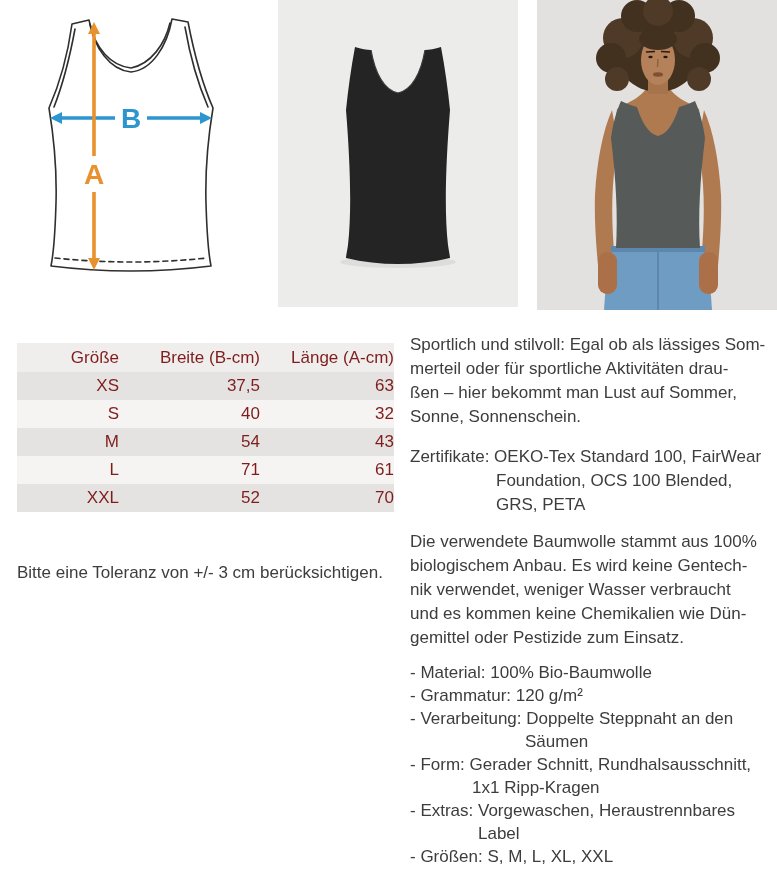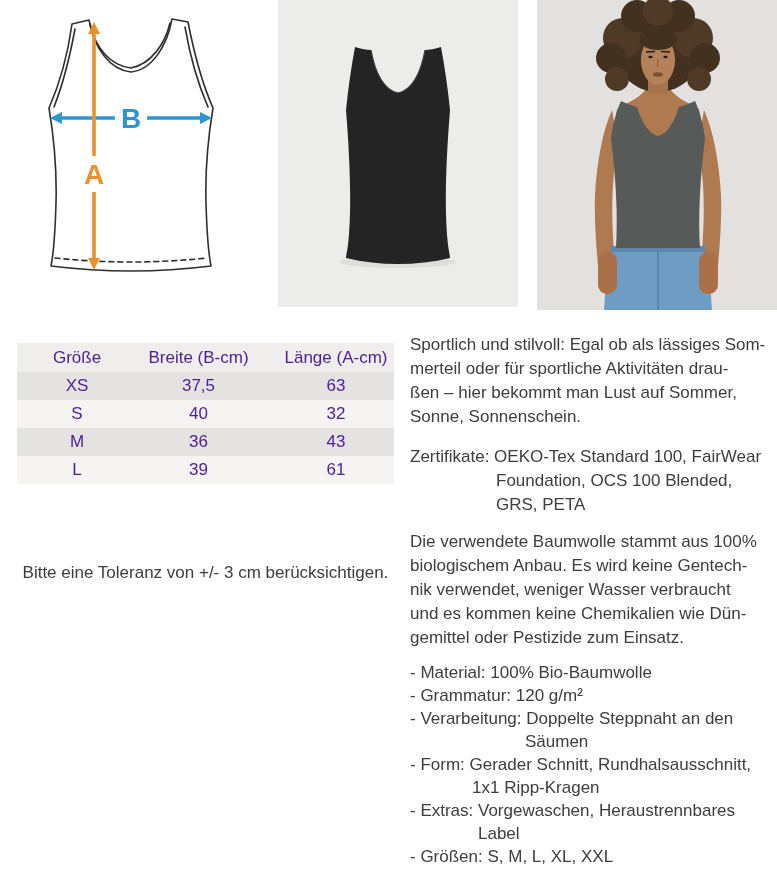--- a/index.html
+++ b/index.html
@@ -9,27 +9,27 @@
   
   .panel{position:absolute;top:0;}
   #diagram-panel{left:28px;top:8px;width:218px;height:292px;}
   #flat-panel{left:278px;top:0;width:240px;height:307px;}
   #model-panel{left:537px;top:0;width:240px;height:310px;}
   .panel svg{display:block;width:100%;height:100%;}
 
   
   #size-table-wrap{position:absolute;left:17px;top:343px;width:377px;}
   table{border-collapse:collapse;width:377px;table-layout:fixed;}
-  th,td{font-size:17px;font-weight:400;text-align:center;padding:0 0 0 18px;color:#4c1d95;}
+  th,td{font-size:17px;font-weight:400;text-align:right;padding:0 0 0 18px;color:#7f1d1d;}
   thead tr{height:29px;background:#f0eeed;}
   tbody tr{height:28px;}
   tbody tr:nth-child(odd){background:#e5e3e2;}
   tbody tr:nth-child(even){background:#f5f4f3;}
 
-  #tolerance-note{position:absolute;left:17px;top:561px;width:377px;text-align:center;
+  #tolerance-note{position:absolute;left:17px;top:561px;width:377px;text-align:left;
                   font-size:17px;line-height:24px;color:#3d3d3d;}
 
   
   #description-col{position:absolute;left:410px;top:333px;width:370px;}
   .dline{font-size:17px;line-height:24px;white-space:nowrap;color:#3d3d3d;}
   .sline{font-size:17px;line-height:23px;white-space:nowrap;color:#3d3d3d;}
   .block{margin:0;}
   #cert-block{margin-top:16px;}
   #cotton-block{margin-top:13px;}
   #spec-block{margin-top:11px;}
@@ -179,27 +179,32 @@
           <td>37,5</td>
           <td>63</td>
         </tr>
         <tr>
           <td>S</td>
           <td>40</td>
           <td>32</td>
         </tr>
         <tr>
           <td>M</td>
-          <td>36</td>
+          <td>54</td>
           <td>43</td>
         </tr>
         <tr>
           <td>L</td>
-          <td>39</td>
+          <td>71</td>
           <td>61</td>
+        </tr>
+        <tr>
+          <td>XXL</td>
+          <td>52</td>
+          <td>70</td>
         </tr>
       </tbody>
     </table>
   </div>
 
   <div id="tolerance-note">Bitte eine Toleranz von +/- 3 cm berücksichtigen.</div>
 
   <div id="description-col">
     <div id="intro-block" class="block">
       <div class="dline">Sportlich und stilvoll: Egal ob als lässiges Som-</div>

